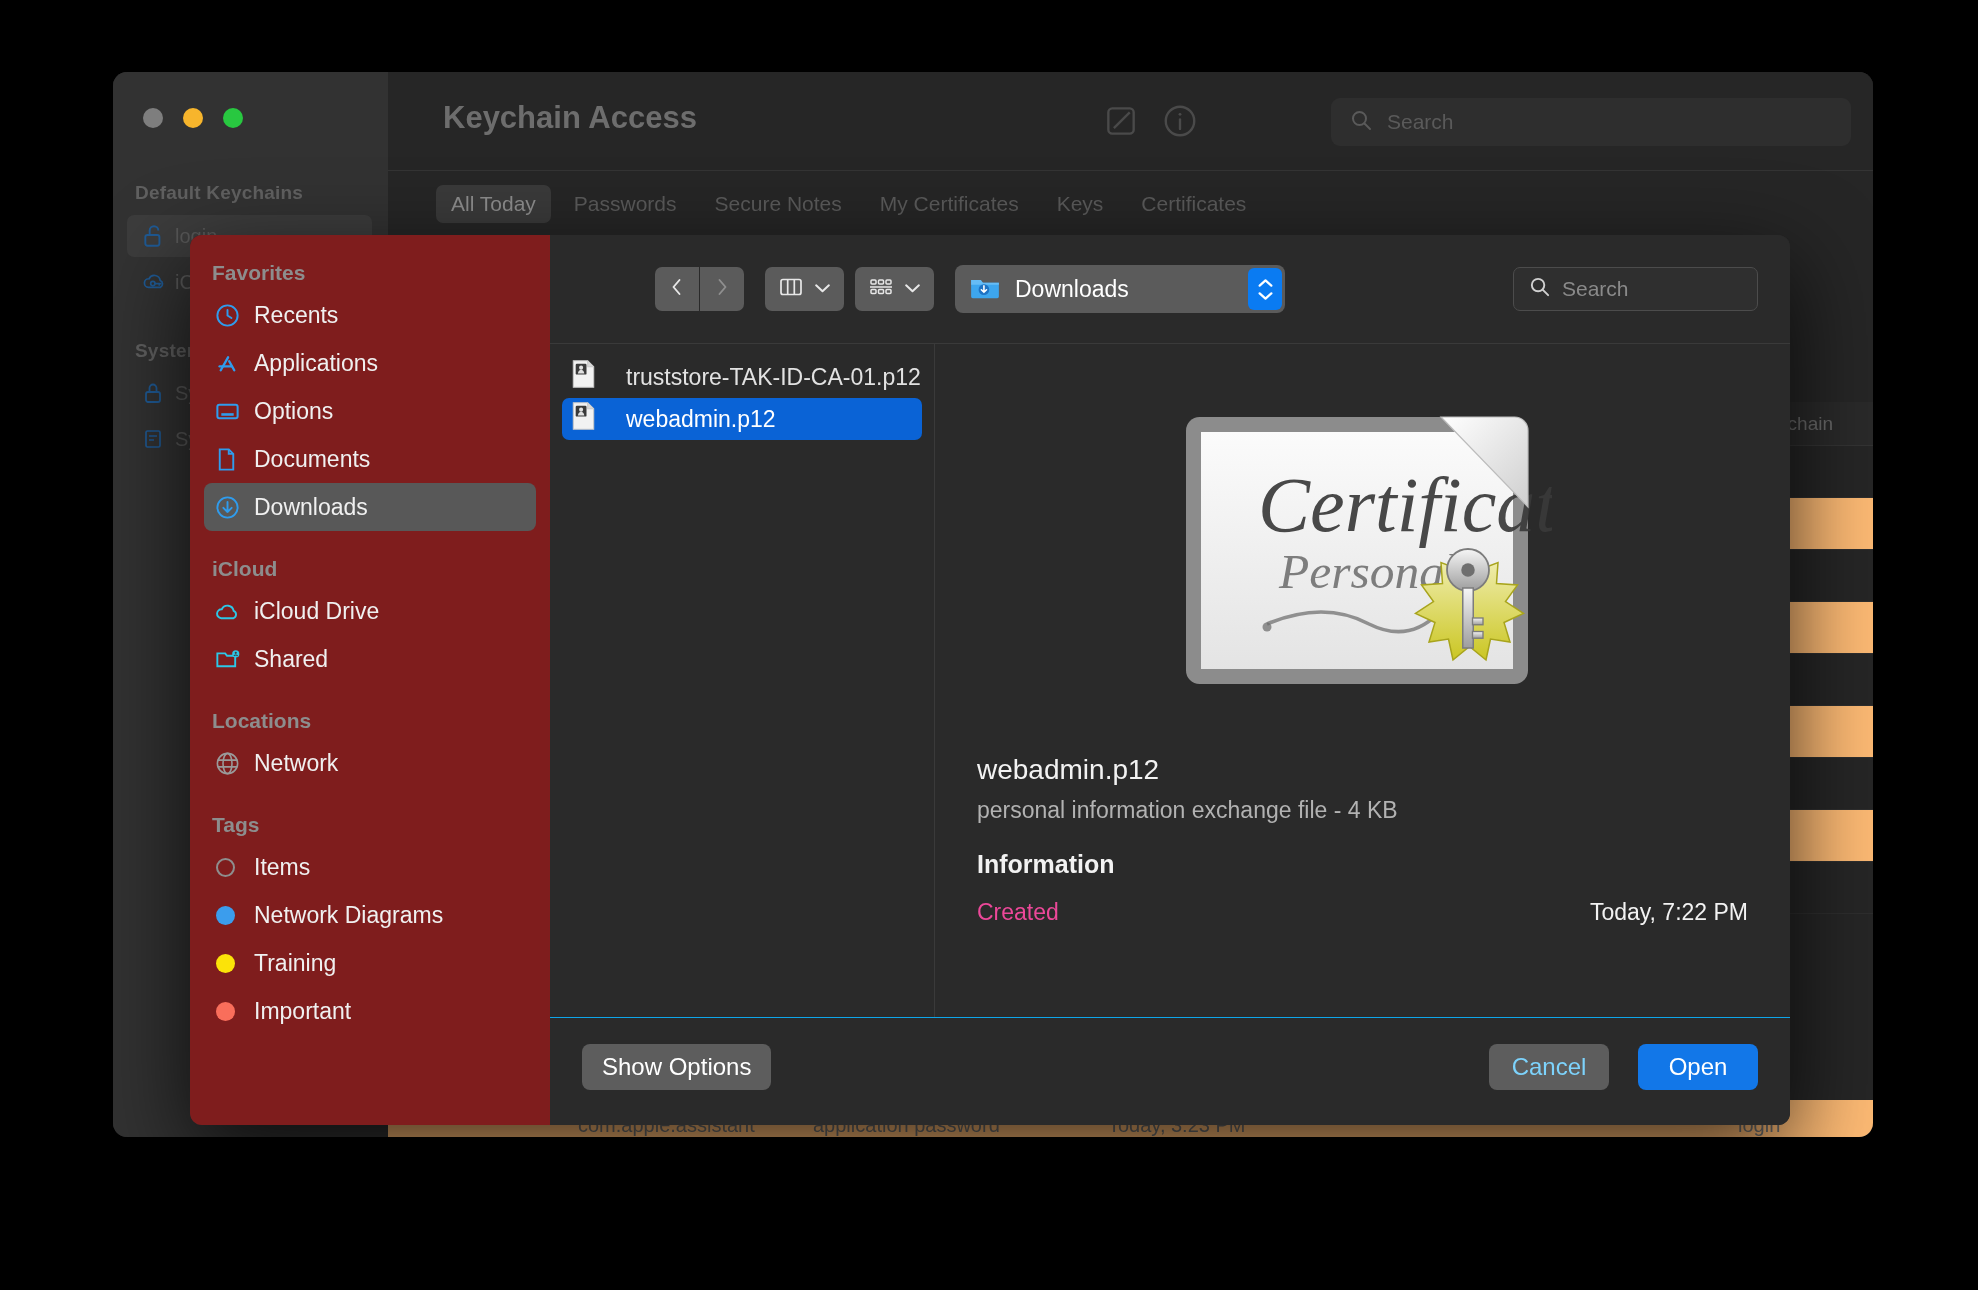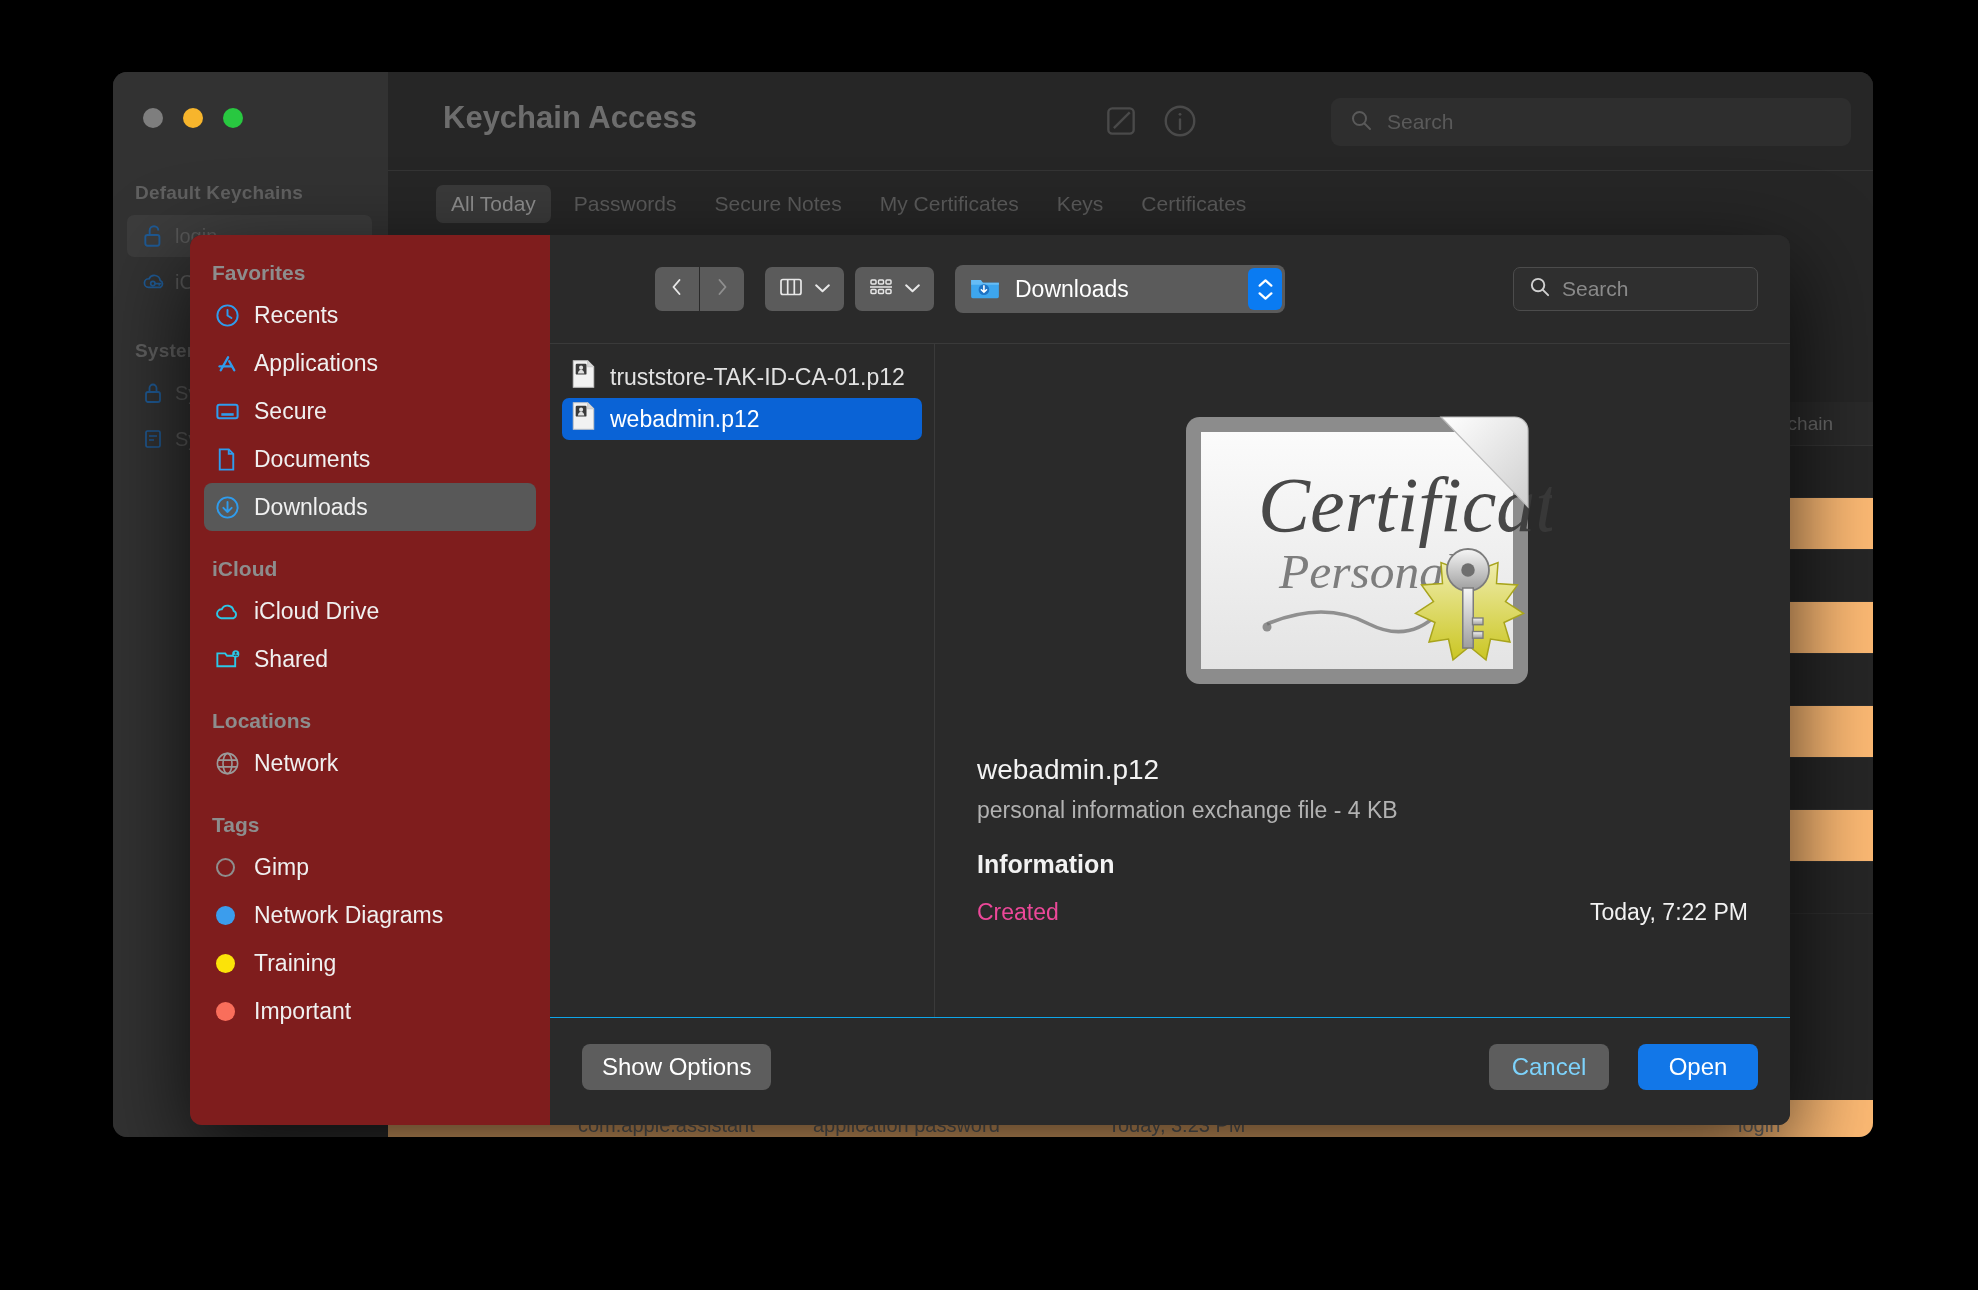--- a/index.html
+++ b/index.html
@@ -207,20 +207,21 @@
     border-top: 1px solid #3a3a3a;
     border-right: 1px solid #3a3a3a;
     padding-top: 12px;
   }
   .file-row {
     display: flex; align-items: center;
     height: 42px; margin: 0 12px;
     padding-left: 8px; border-radius: 7px;
     font-size: 23px; color: #e2e2e2;
     white-space: nowrap;
+    gap: 16px;
   }
   .file-row.selected { background: #0a63d6; color: #fff; }
 
   #preview-col {
     flex: 1; height: 100%;
     border-top: 1px solid #3a3a3a;
     position: relative;
     padding: 30px 42px;
   }
   #cert-icon-wrap {
@@ -418,21 +419,21 @@
         <span>Applications</span>
       </div>
 
       <div class="side-item">
         <span class="side-ico">
           <svg width="27" height="27" viewBox="0 0 24 24" fill="none" stroke="#2f9ced" stroke-width="1.8">
             <rect x="3" y="6" width="18" height="12" rx="1.8"></rect>
               <rect x="6.5" y="13.5" width="11" height="2.3" fill="#2f9ced" stroke="none"></rect>
           </svg>
         </span>
-        <span>Secure</span>
+        <span>Options</span>
       </div>
 
       <div class="side-item">
         <span class="side-ico">
           <svg width="25" height="27" viewBox="0 0 20 24" fill="none" stroke="#2f9ced" stroke-width="1.7">
             <path d="M4 3h8l4 4v14H4z"></path>
               <path d="M12 3v4h4"></path>
           </svg>
         </span>
         <span>Documents</span>
@@ -489,21 +490,21 @@
       </div>
     </div>
 
     <div class="side-sec">
       <div class="grp-hdr">Tags</div>
 
       <div class="side-item">
         <span class="side-ico">
             <span class="tag-dot"></span>
           </span>
-        <span>Gimp</span>
+        <span>Items</span>
       </div>
 
       <div class="side-item">
         <span class="side-ico">
             <span class="tag-dot filled" style="background:#3b9ded;"></span>
           </span>
         <span>Network Diagrams</span>
       </div>
 
 

